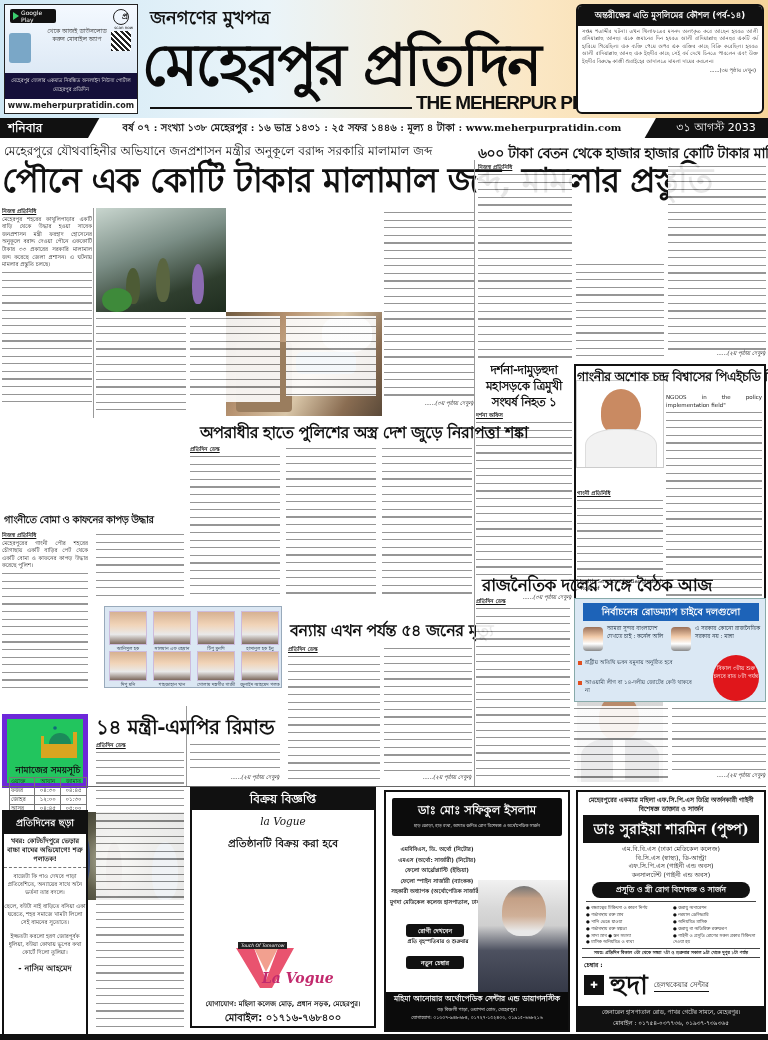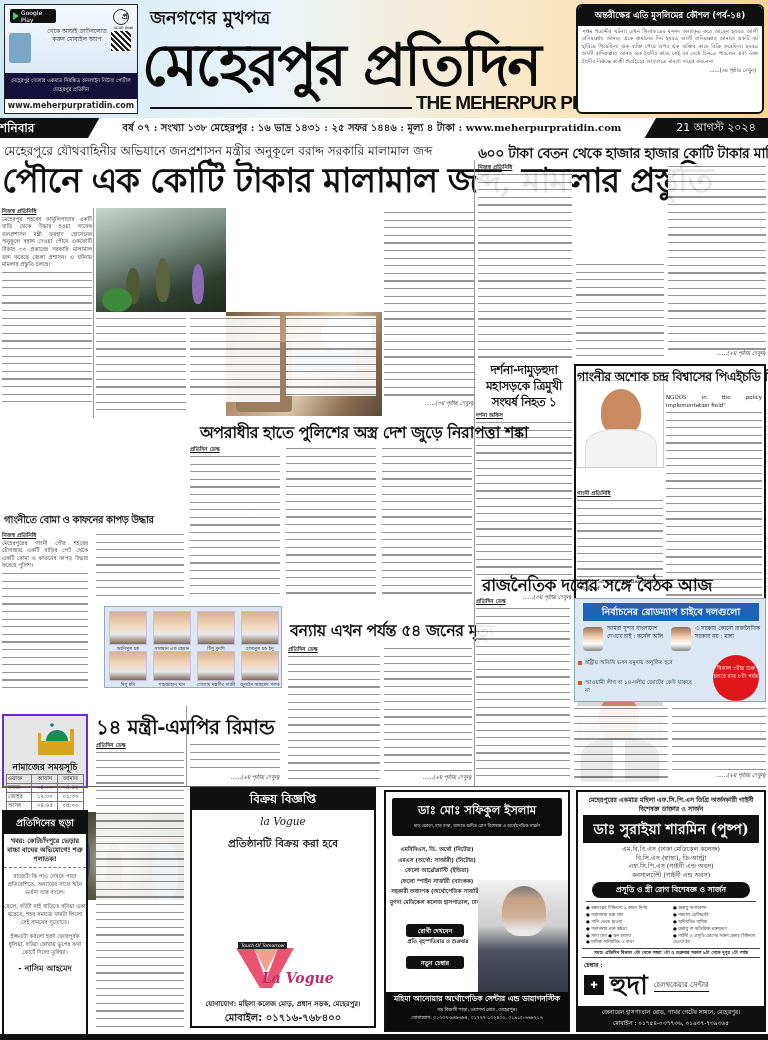--- a/index.html
+++ b/index.html
@@ -20,21 +20,21 @@
 .tagline{left:150px;top:4px;font-size:18px;font-weight:bold;color:#111;font-family:"DejaVu Serif",serif}
 .title{left:142px;top:30px;font-size:58px;font-weight:900;letter-spacing:-2px;color:#0a0a0a;font-family:"DejaVu Serif",serif;line-height:70px}
 .en-title{left:416px;top:92px;font-size:19px;font-weight:900;letter-spacing:-1px;font-family:"Liberation Sans",sans-serif;color:#111}
 .en-rule{left:150px;top:107px;width:262px;height:2px;background:#111}
 .serial{left:576px;top:4px;width:188px;height:110px;background:#fff;border:2px solid #111;border-radius:6px;overflow:hidden}
 .serial-h{background:#111;color:#fff;font-size:8.5px;font-weight:bold;padding:3px 4px;text-align:center}
 .serial-a{font-size:8px;text-align:center;padding:2px;border-bottom:1px solid #111}
 .serial-b{font-size:5.2px;line-height:7.4px;padding:2px 4px;text-align:justify;color:#222}
 .serial-c{font-size:5.2px;text-align:right;padding-right:6px}
 .dateline{left:0;top:118px;width:768px;height:20px;background:#111}
-.day{left:0;top:118px;width:72px;height:36px;color:#fff;font-size:12px;font-weight:bold;line-height:20px}
+.day{left:0;top:118px;width:72px;height:36px;color:#fff;font-size:12px;font-weight:bold;padding-left:8px;line-height:20px}
 .infobar{left:88px;top:118px;width:568px;height:20px;background:#fff;color:#111;font-size:10px;line-height:20px;text-align:center;font-weight:bold;clip-path:polygon(2% 0,100% 0,98% 100%,0 100%);font-family:"DejaVu Serif",serif}
 .date{left:666px;top:118px;width:100px;height:20px;color:#fff;font-size:11px;line-height:20px;text-align:center}
 .kicker{left:4px;top:142px;width:464px;font-size:12px;color:#111;white-space:nowrap}
 .headline{left:2px;top:158px;width:470px;font-size:34px;font-weight:900;letter-spacing:-1px;line-height:44px;white-space:nowrap;font-family:"DejaVu Serif",serif}
 .rh1{left:478px;top:142px;width:288px;font-size:14px;font-weight:900;white-space:nowrap;letter-spacing:-.5px;font-family:"DejaVu Serif",serif}
 .col{font-size:5.5px;line-height:7.6px;color:#222;text-align:justify;overflow:hidden}
 .col .by{font-weight:bold;text-decoration:underline;display:block;color:#111}
 .col p{margin-bottom:1px}
 .txtfill{background:repeating-linear-gradient(#fff 0 2px,#8a8a8a 2px 3.2px,#fff 3.2px 7.6px);opacity:.9}
 .photo{background:#3a3a3a;overflow:hidden;position:relative}
@@ -51,21 +51,21 @@
 .rally{left:574px;top:598px;width:192px;height:104px;background:#dbe8f4;border:1px solid #8aa;}
 .rally-h{position:absolute;left:8px;top:4px;width:176px;height:18px;background:#1d63b8;color:#fff;font-size:9.5px;text-align:center;line-height:18px;font-weight:bold}
 .red-circle{position:absolute;right:6px;top:56px;width:46px;height:46px;border-radius:50%;background:#e0161b;color:#fff;font-size:5.5px;text-align:center;padding-top:9px;line-height:8px}
 .bul{position:absolute;left:10px;font-size:5.5px;color:#123;line-height:7.6px}
 .bul::before{content:"";position:absolute;left:-7px;top:2px;width:4px;height:4px;background:#e05020}
 .mini{position:absolute;font-size:5.6px;color:#123;line-height:7.6px}
 .face{position:absolute;width:20px;height:24px;border-radius:4px;background:linear-gradient(#9a7058,#f0c9a8 40%,#fff 70%,#888)}
 .pm-box{left:104px;top:606px;width:178px;height:82px;background:#dbe7f3;border:1px solid #9ab}
 .pm{position:absolute;width:38px;height:34px;background:linear-gradient(#d6b191,#f1d4b8 40%,#e9e9e9 70%,#7d6a5e);border:1px solid #cbd}
 .pm-name{position:absolute;font-size:4.5px;width:44px;text-align:center;color:#123}
-.namaz{left:2px;top:714px;width:86px;height:74px;border:2px solid #6d28d9;background:#e5e5e5}
+.namaz{left:2px;top:714px;width:86px;height:74px;border:5px solid #6d28d9;background:#22c55e}
 .mosque{position:absolute;left:6px;top:3px;width:72px;height:40px}
 .namaz-t{position:absolute;left:0;top:44px;width:82px;text-align:center;font-size:9px;font-weight:bold}
 .ntab{position:absolute;left:2px;top:58px;width:78px;border-collapse:collapse;font-size:5.5px}
 .ntab td{border:1px solid #777;height:6.2px;padding:0 1px;text-align:center}
 .ntab td:first-child{text-align:left}
 .chhora{left:2px;top:810px;width:86px;height:226px;border:2px solid #111;background:#fff}
 .chhora-h{background:#111;color:#fff;font-size:9.5px;font-weight:bold;text-align:center;height:22px;line-height:22px}
 .chhora-sub{font-size:6.5px;font-weight:bold;text-align:center;padding:3px 2px;line-height:9px;border-bottom:1px dashed #777}
 .chhora-v{font-size:5.5px;line-height:8px;text-align:center;color:#222;padding-top:4px}
 .chhora-v p{margin-bottom:6px}
@@ -135,21 +135,21 @@
 
 <div class="abs serial">
   <div class="serial-h">অন্তরীক্ষের এতি মুসলিমের কৌশল (পর্ব-১৪)</div>
   <div class="serial-b">সপ্তম শতাব্দীর ঘটনা। তখন খিলাফতের মসনদ অলংকৃত করে আছেন হযরত আলী রাদিয়াল্লাহু আনহু। একে জমানের দিন হযরত আলী রাদিয়াল্লাহু আনহুর একটি বর্ম হারিয়ে গিয়েছিল। এক ব্যক্তি পেয়ে অপর এক ব্যক্তির কাছে বিক্রি করেছিল। হযরত আলী রাদিয়াল্লাহু আনহু এক ইহুদীর কাছে সেই বর্ম দেখে চিনতে পারলেন এবং উক্ত ইহুদীর বিরুদ্ধে কাজী শুরাইহের আদালতে মামলা দায়ের করলেন।</div>
   <div class="serial-c">......(৩য় পৃষ্ঠায় দেখুন)</div>
 </div>
 
 <div class="abs dateline"></div>
 <div class="abs day">শনিবার</div>
 <div class="abs infobar">বর্ষ ০৭ : সংখ্যা ১৩৮ মেহেরপুর : ১৬ ভাদ্র ১৪৩১ : ২৫ সফর ১৪৪৬ : মূল্য ৪ টাকা : www.meherpurpratidin.com</div>
-<div class="abs date">21 আগস্ট ২০২৪</div>
+<div class="abs date">৩১ আগস্ট 2033</div>
 
 <div class="abs kicker">মেহেরপুরে যৌথবাহিনীর অভিযানে জনপ্রশাসন মন্ত্রীর অনুকূলে বরাদ্দ সরকারি মালামাল জব্দ</div>
 <div class="abs headline">পৌনে এক কোটি টাকার মালামাল জব্দ, মামলার প্রস্তুতি</div>
 
 <div class="abs col" style="left:2px;top:208px;width:90px;height:200px">
   <span class="by">নিজস্ব প্রতিনিধি</span>
   <p>মেহেরপুর শহরের কাথুলিপাড়ার একটি বাড়ি থেকে উদ্ধার হওয়া সাবেক জনপ্রশাসন মন্ত্রী ফরহাদ হোসেনের অনুকূলে বরাদ্দ দেওয়া পৌনে এককোটি টাকার ৩৩ প্রকারের সরকারি মালামাল জব্দ করেছে জেলা প্রশাসন। এ ঘটনায় মামলার প্রস্তুতি চলছে।</p>
   <div class="txtfill" style="height:140px"></div>
 </div>
 <div class="abs photo ph1">

